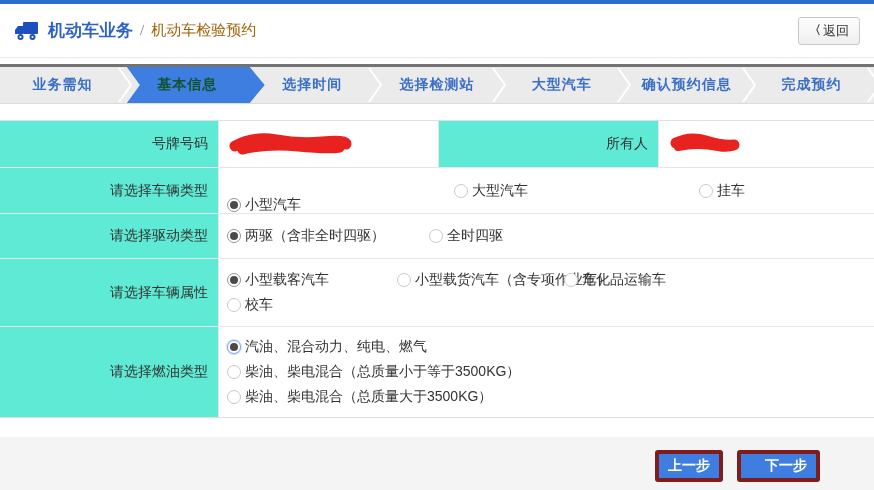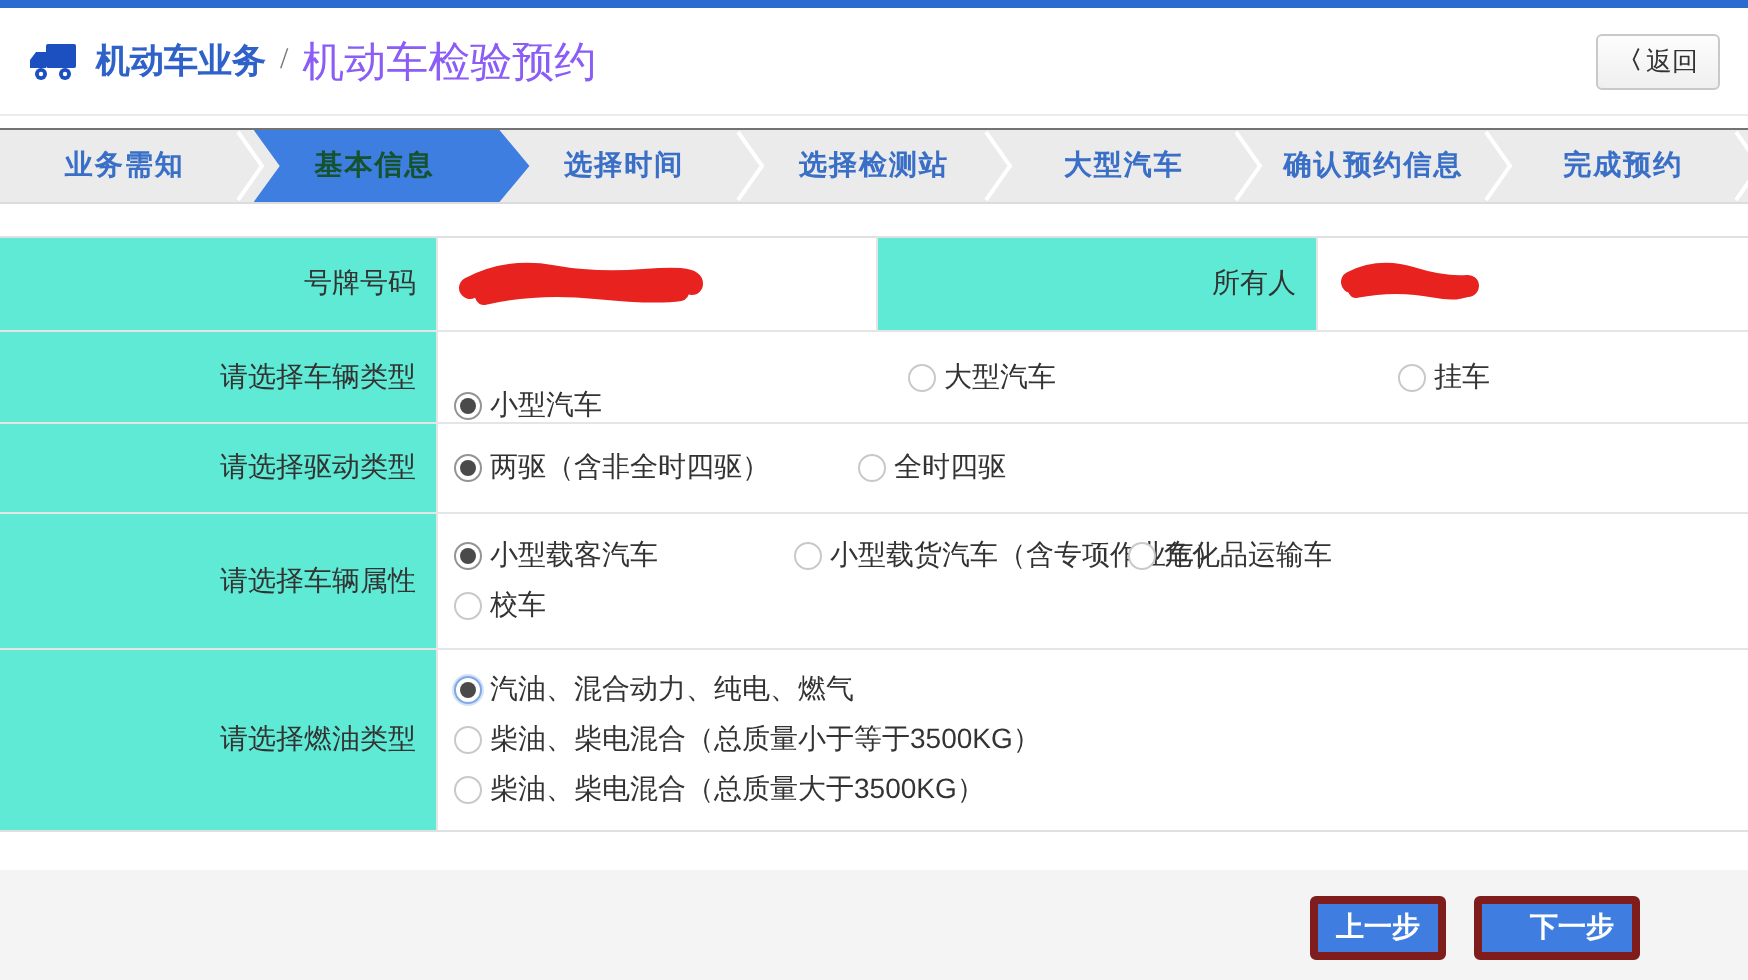--- a/index.html
+++ b/index.html
@@ -3,26 +3,26 @@
 <meta charset="utf-8">
 <style>
   html,body{margin:0;padding:0;width:874px;height:490px;background:#fff;overflow:hidden;
     font-family:"Liberation Sans","DejaVu Sans",sans-serif;color:#333;}
   .topline{height:4px;background:#2b6bd0;}
   
   .header{height:53px;display:flex;align-items:center;padding:0 14px;border-bottom:1px solid #ebebeb;background:#fff;font-family:Liberation Serif, serif;}
   .truck{width:26px;height:22px;flex:none;}
   .title{font-size:17px;font-weight:bold;color:#2f62c8;margin-left:8px;}
   .crumb-sep{color:#777;margin:0 7px;font-size:15px;}
-  .subtitle{font-size:21px;color:#8b5cf6;}
+  .subtitle{font-size:15px;color:#a16207;}
   .back-btn{margin-left:auto;height:26px;padding:0 10px;border:1px solid #c9c9c9;border-radius:3px;
     background:linear-gradient(#fdfdfd,#efefef);color:#333;font-size:13px;display:flex;align-items:center;cursor:pointer;}
   .back-chevron{font-weight:bold;font-size:12px;margin-right:2px;}
   
-  .steps{margin-top:6px;height:36px;background:#ebebeb;border-top:1px solid #737373;border-bottom:1px solid #dcdcdc;
+  .steps{margin-top:6px;height:36px;background:#ebebeb;border-top:3px solid #737373;border-bottom:1px solid #dcdcdc;
     display:flex;position:relative;}
   .step{flex:1;position:relative;display:flex;align-items:center;justify-content:center;cursor:pointer;}
   .step-label{position:relative;z-index:2;font-size:14px;font-weight:bold;color:#3a6fc8;letter-spacing:1px;}
   .step.active .step-label{color:#14532d;}
   .step.active::before{content:"";position:absolute;top:0;bottom:0;left:2px;right:-15px;background:#3d7ee0;
     clip-path:polygon(0 0,calc(100% - 15px) 0,100% 50%,calc(100% - 15px) 100%,0 100%,13px 50%);z-index:1;}
   .step-sep{position:absolute;right:-8px;top:0;z-index:0;}
   
   .form{margin-top:16px;border-top:1px solid #e0e0e0;border-bottom:1px solid #e0e0e0;}
   .form-row{display:flex;border-bottom:1px solid #e5e5e5;background:#fff;}

